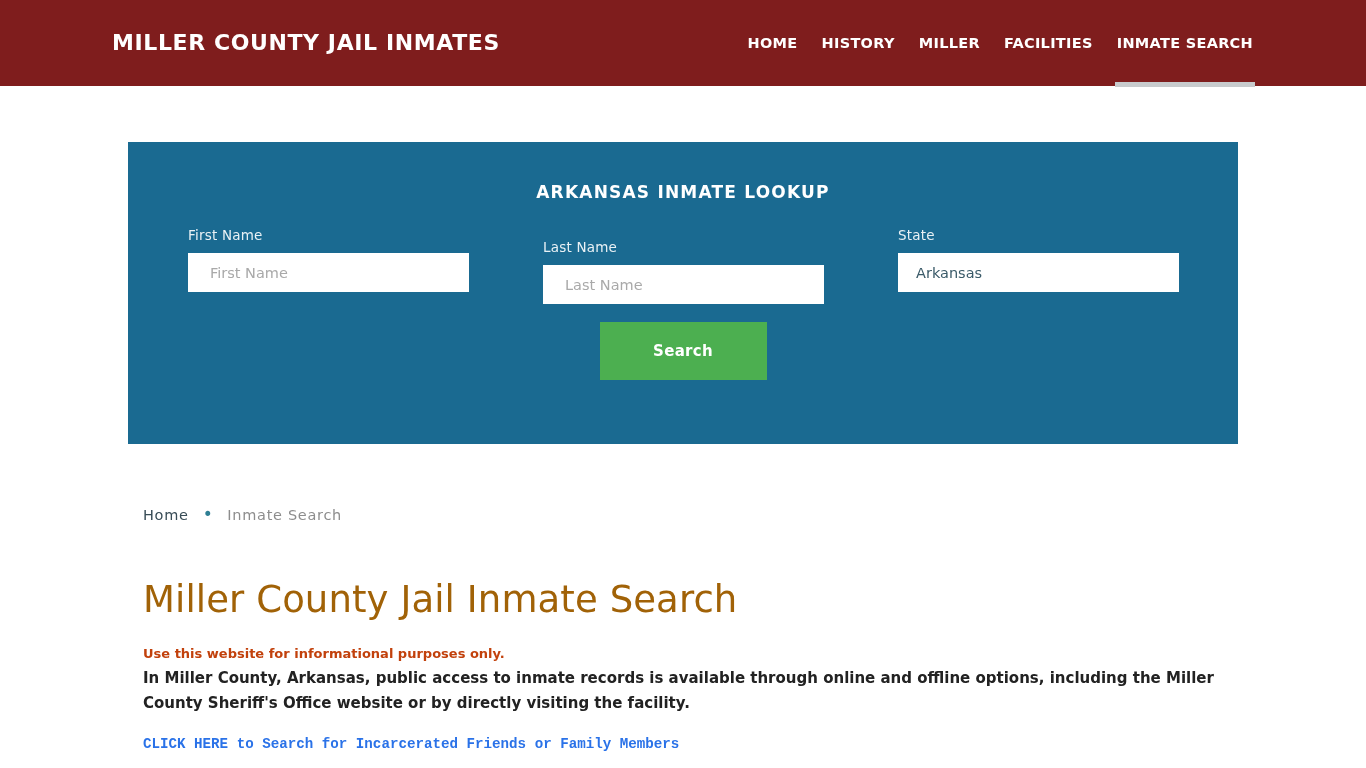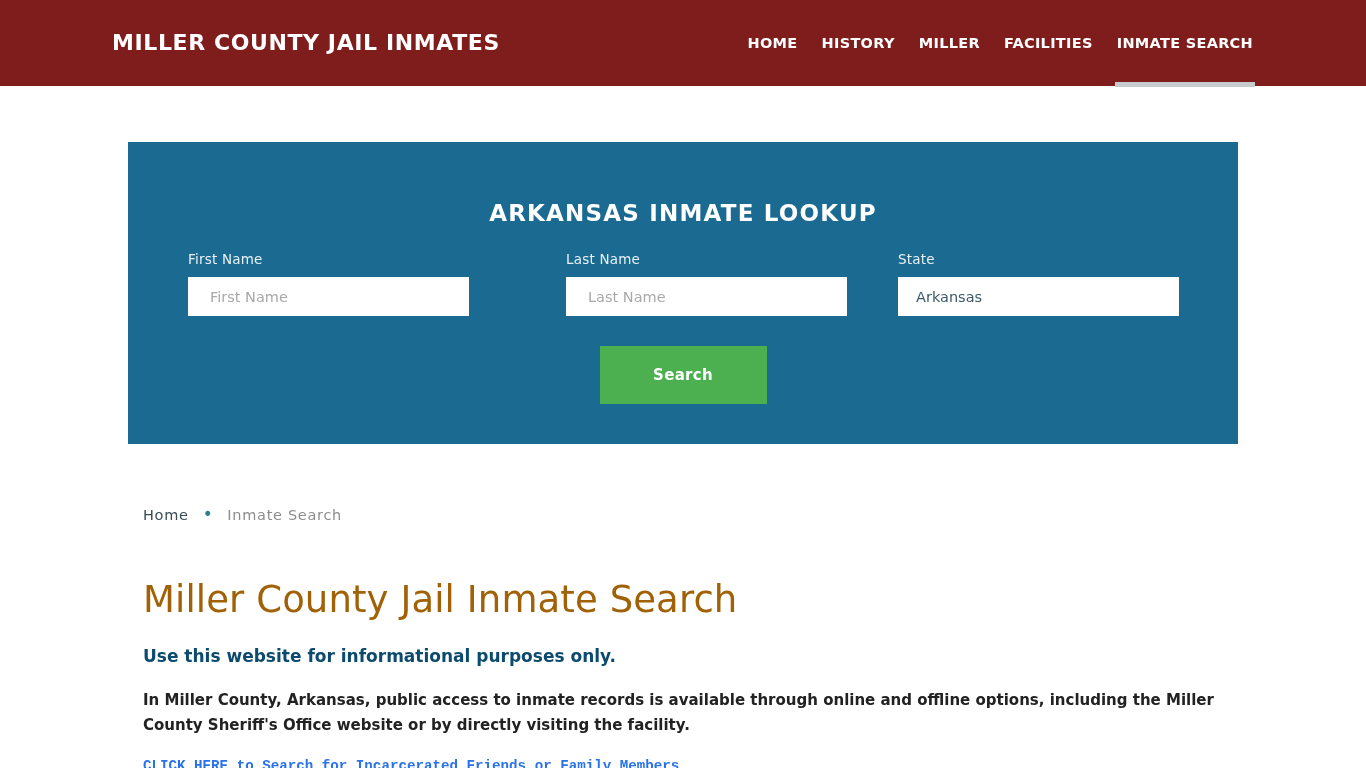--- a/index.html
+++ b/index.html
@@ -75,38 +75,38 @@
     top: 142px;
     width: 1110px;
     height: 302px;
     background: #1a6a91;
   }
 
   .lookup-title {
     text-align: center;
     color: #ffffff;
     font-family: "DejaVu Sans", sans-serif;
-    font-size: 23px;
+    font-size: 17px;
     font-weight: bold;
     letter-spacing: 1.2px;
-    padding-top: 58px;
+    padding-top: 40px;
   }
 
   .form-row {
     position: relative;
     margin-top: 25px;
     height: 70px;
   }
 
   .field {
     position: absolute;
     top: 0;
   }
   .field-first  { left: 60px;  width: 281px; }
-  .field-last   { left: 438px; width: 281px; }
+  .field-last   { left: 415px; width: 281px; margin-top: 12px; }
   .field-state  { left: 770px; width: 281px; }
 
   .field-label {
     display: block;
     color: #e9f1f5;
     font-family: "DejaVu Sans", sans-serif;
     font-size: 13.5px;
     font-weight: normal;
     letter-spacing: 0.2px;
     margin-bottom: 10px;
@@ -200,25 +200,25 @@
     font-size: 37px;
     font-weight: 400;
     color: #a16207;
     letter-spacing: 0.1px;
     line-height: 1.2;
     margin-bottom: 22px;
   }
 
   .lead {
     font-family: "DejaVu Sans", sans-serif;
-    font-size: 17px;
-    font-weight: bold;
-    color: #0c4a6e;
+    font-size: 13px;
+    font-weight: bold;
+    color: #c2410c;
     line-height: 1.5;
-    margin-bottom: 18px;
+    margin-bottom: 2px;
   }
 
   .body-para {
     font-family: "DejaVu Sans", sans-serif;
     font-size: 15px;
     font-weight: bold;
     color: #222222;
     line-height: 1.68;
     margin-bottom: 18px;
     max-width: 1080px;

